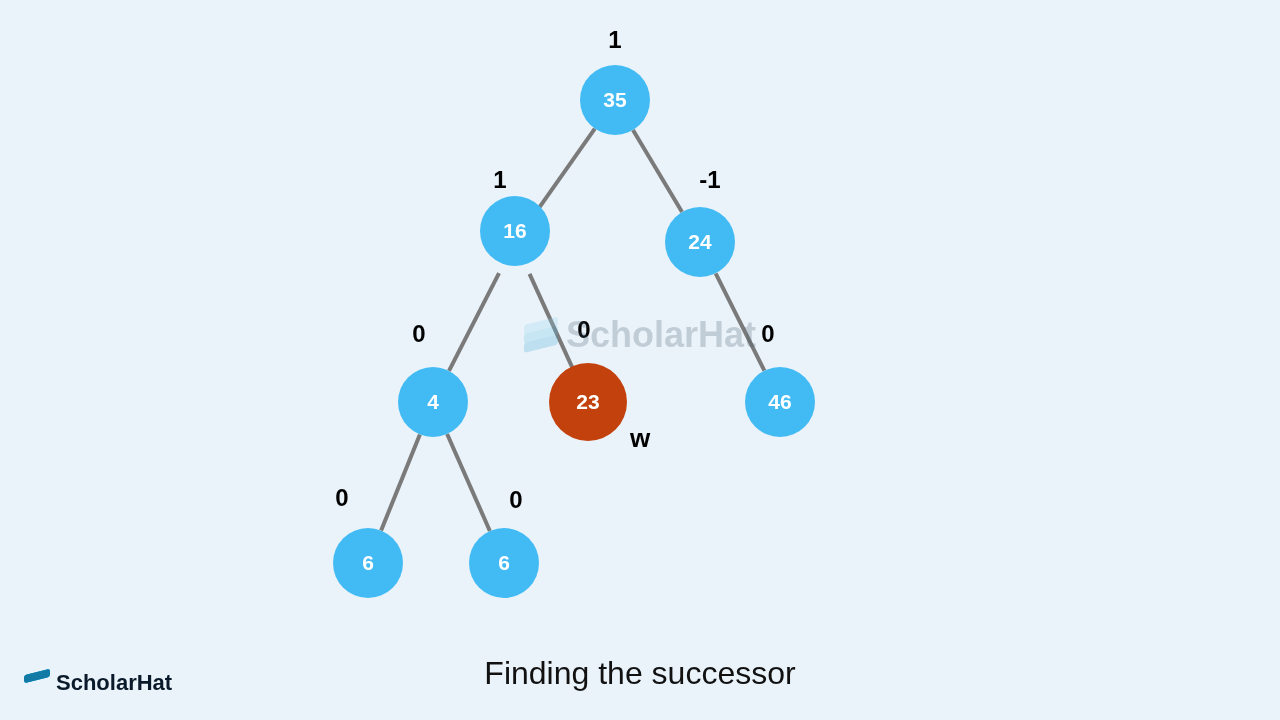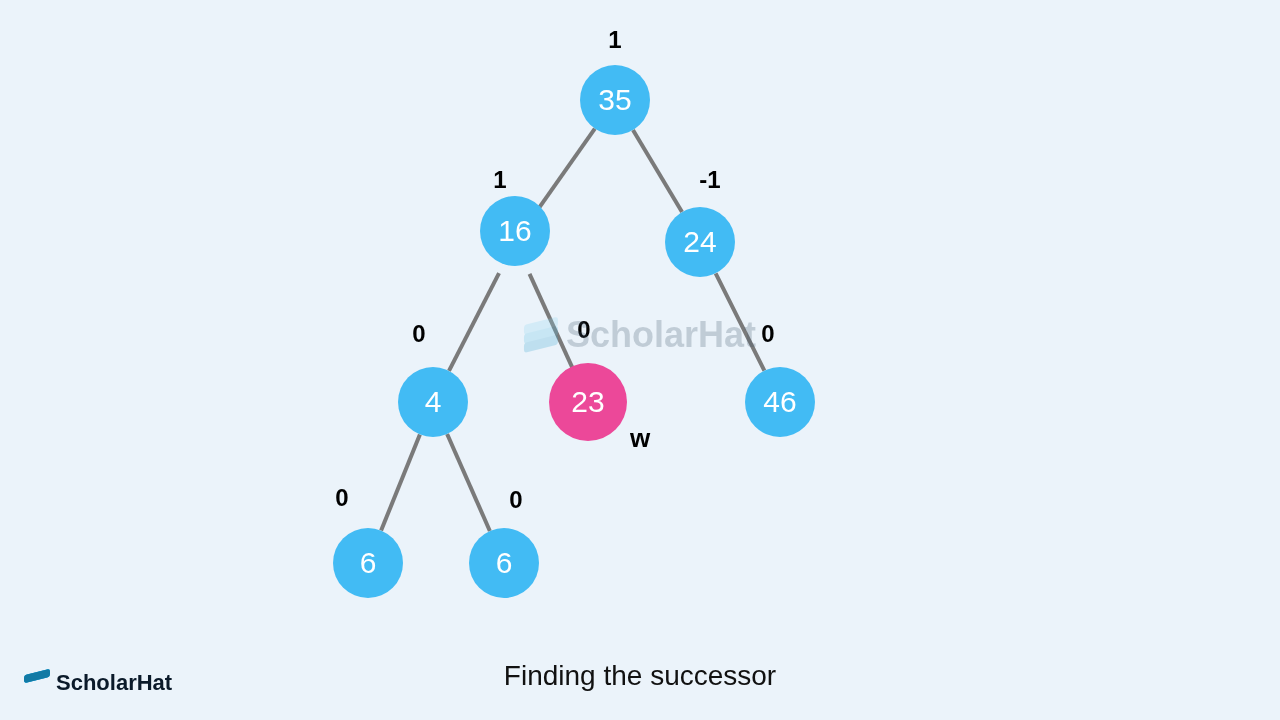--- a/index.html
+++ b/index.html
@@ -12,52 +12,52 @@
     overflow: hidden;
     position: relative;
   }
   .node {
     position: absolute;
     width: 70px;
     height: 70px;
     border-radius: 50%;
     background: #42bbf4;
     color: #ffffff;
-    font-weight: 400;
-    font-size: 30px;
+    font-weight: 700;
+    font-size: 21px;
     display: flex;
     align-items: center;
     justify-content: center;
     transform: translate(-50%, -50%);
   }
   .node.dark {
     width: 78px;
     height: 78px;
-    background: #ec4899;
+    background: #c2410c;
   }
   .balance {
     position: absolute;
     font-weight: 800;
     font-size: 24px;
     color: #000;
     transform: translate(-50%, -50%);
   }
   .label-w {
     position: absolute;
     font-weight: 800;
     font-size: 26px;
     color: #000;
     transform: translate(-50%, -50%);
   }
   .caption {
     position: absolute;
     left: 50%;
     bottom: 28px;
     transform: translateX(-50%);
-    font-size: 28px;
+    font-size: 32px;
     font-weight: 500;
     color: #111;
   }
   svg.edges {
     position: absolute;
     inset: 0;
     width: 1280px;
     height: 720px;
   }
   svg.edges line {

